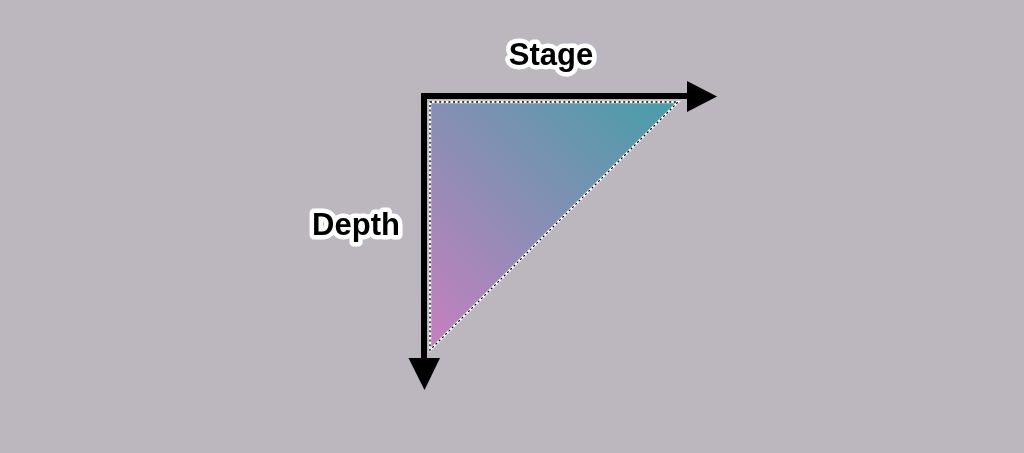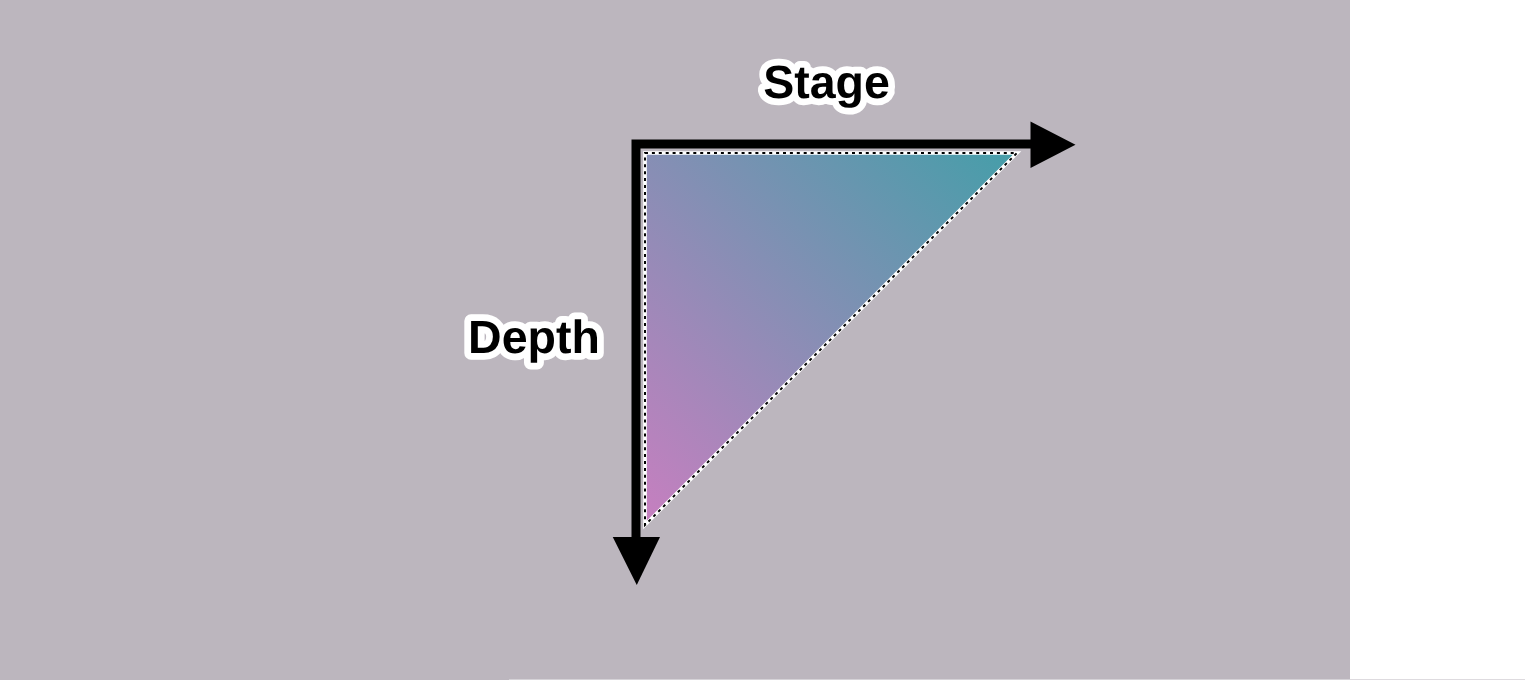--- a/index.html
+++ b/index.html
@@ -1,21 +1,21 @@
 <!DOCTYPE html>
 <html><head>
 <meta charset="utf-8">
 <style>
   html, body {
     margin: 0;
     padding: 0;
   }
   #canvas {
     position: relative;
-    width: 900px;
+    width: 1024px;
     height: 453px;
     overflow: hidden;
     font-family: "Liberation Sans", sans-serif;
   }
   #diagram-svg {
     position: absolute;
     left: 0;
     top: 0;
     display: block;
   }

